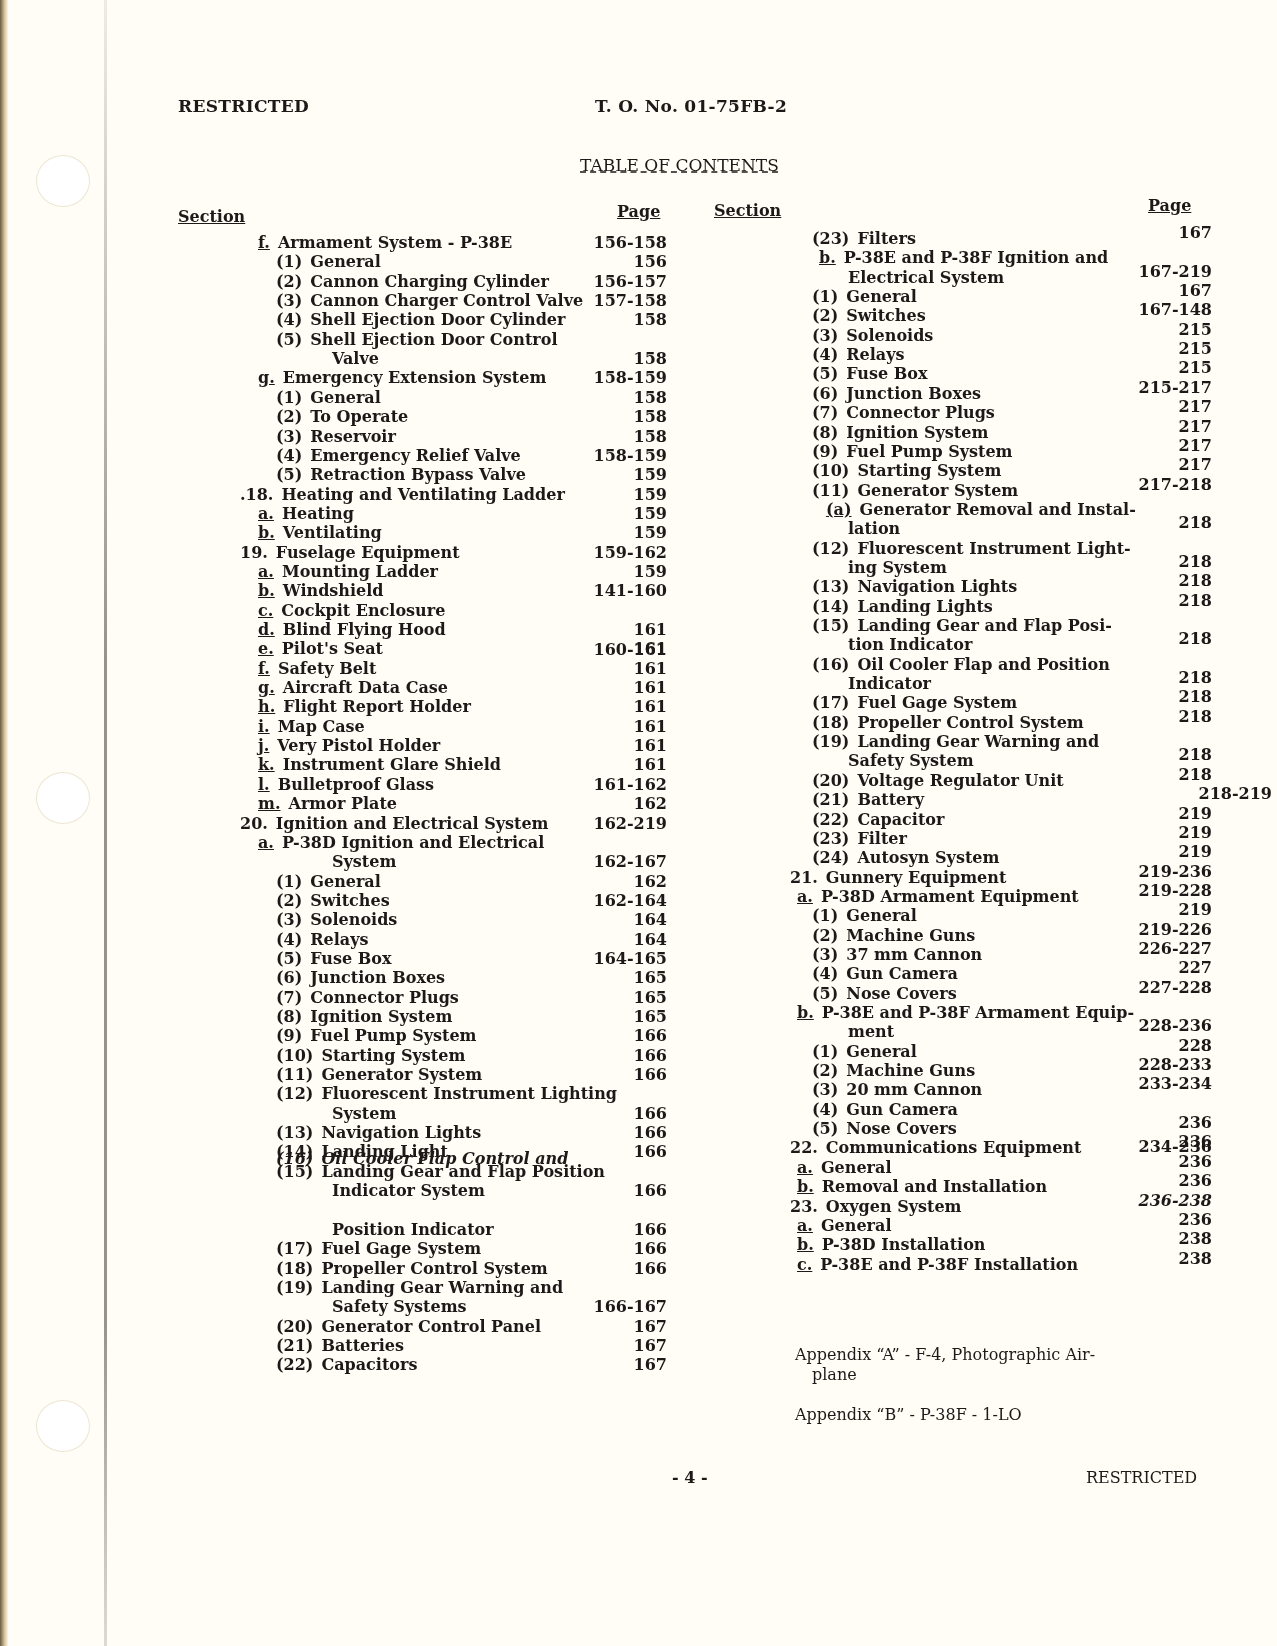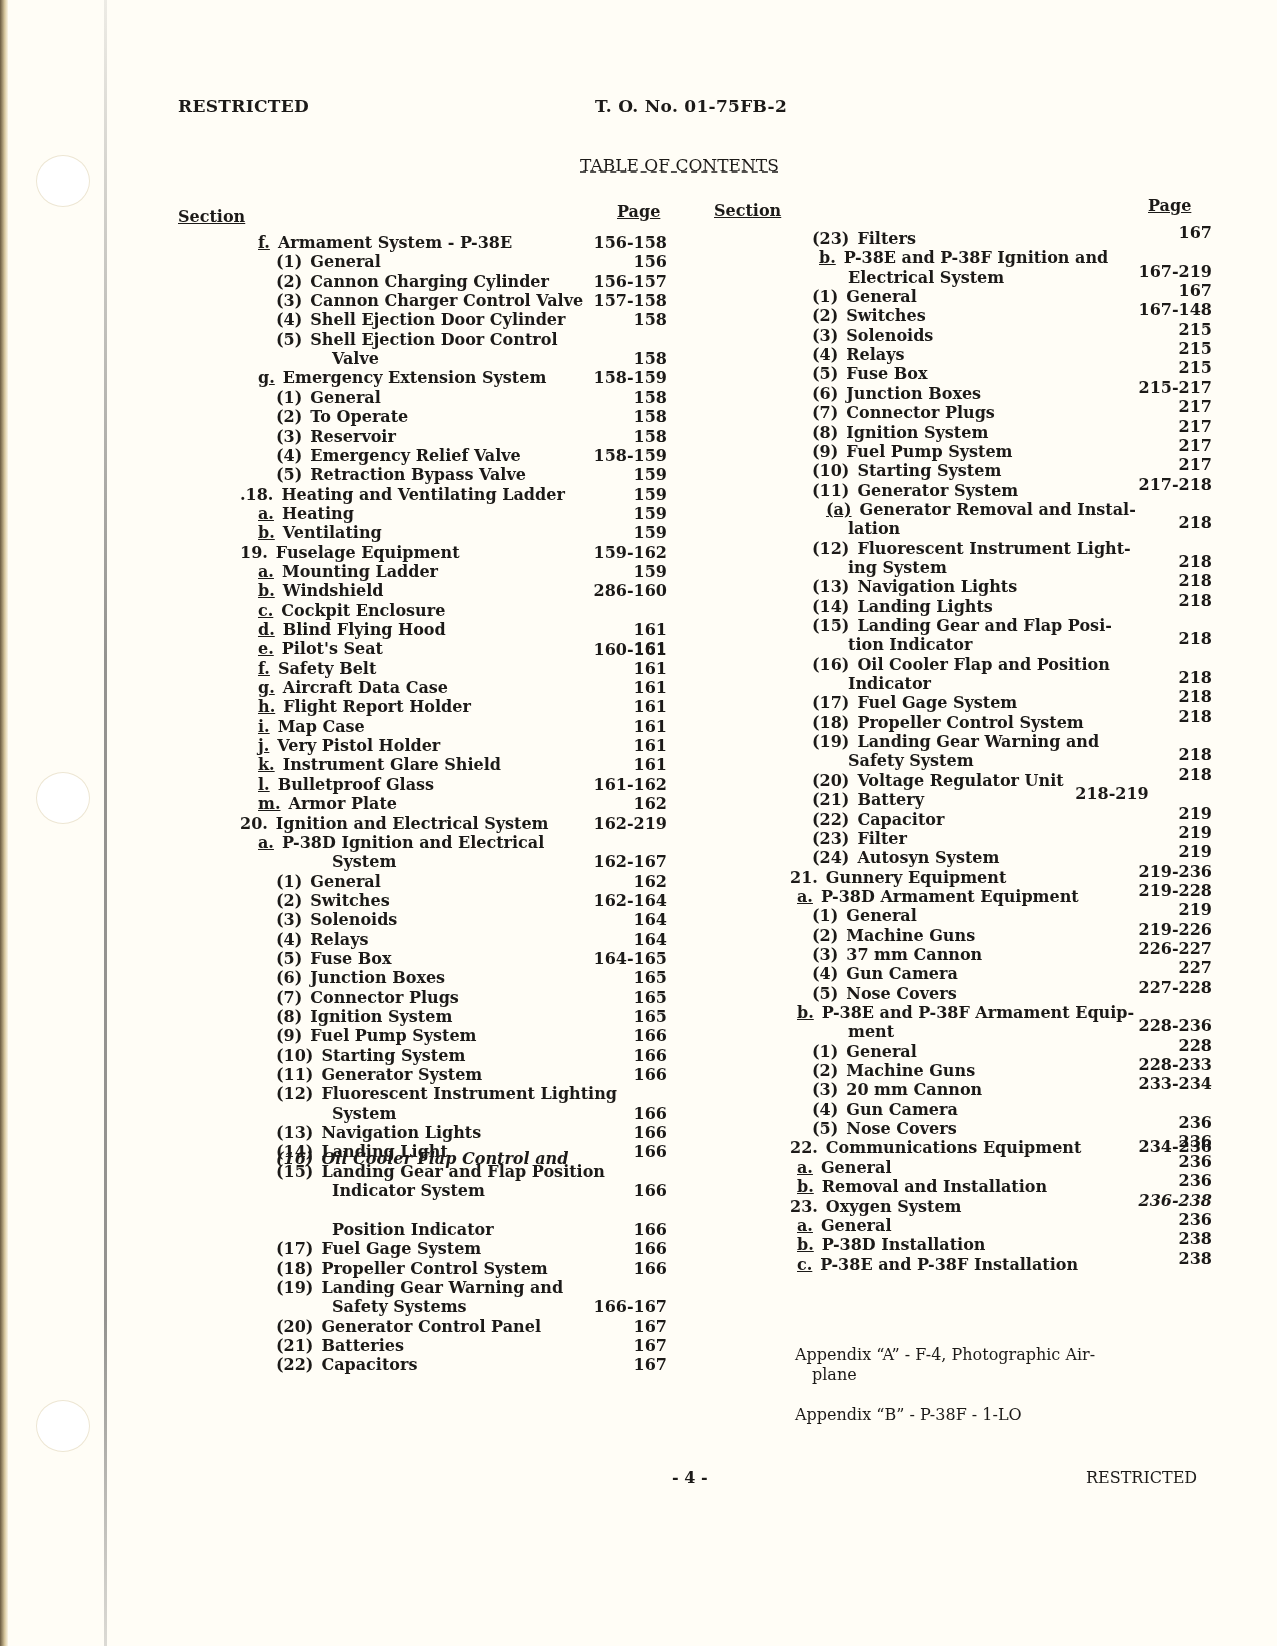--- a/index.html
+++ b/index.html
@@ -86,21 +86,21 @@
     <div class="pg" style="left: 577px; top: 484.55px;">159</div>
     <div class="line" style="left: 258px; top: 503.9px;"><span class="u" style="margin-right: 8px;">a.</span><span>Heating</span></div>
     <div class="pg" style="left: 577px; top: 503.9px;">159</div>
     <div class="line" style="left: 258px; top: 523.25px;"><span class="u" style="margin-right: 8px;">b.</span><span>Ventilating</span></div>
     <div class="pg" style="left: 577px; top: 523.25px;">159</div>
     <div class="line" style="left: 240px; top: 542.6px;"><span style="margin-right: 8px;">19.</span><span>Fuselage Equipment</span></div>
     <div class="pg" style="left: 577px; top: 542.6px;">159-162</div>
     <div class="line" style="left: 258px; top: 561.95px;"><span class="u" style="margin-right: 8px;">a.</span><span>Mounting Ladder</span></div>
     <div class="pg" style="left: 577px; top: 561.95px;">159</div>
     <div class="line" style="left: 258px; top: 581.3px;"><span class="u" style="margin-right: 8px;">b.</span><span>Windshield</span></div>
-    <div class="pg" style="left: 577px; top: 581.3px;">286-160</div>
+    <div class="pg" style="left: 577px; top: 581.3px;">141-160</div>
     <div class="line" style="left: 258px; top: 600.65px;"><span class="u" style="margin-right: 8px;">c.</span><span>Cockpit Enclosure</span></div>
     <div class="pg" style="left: 577px; top: 600.65px; margin-top: 39px;">160-161</div>
     <div class="line" style="left: 258px; top: 620px;"><span class="u" style="margin-right: 8px;">d.</span><span>Blind Flying Hood</span></div>
     <div class="pg" style="left: 577px; top: 620px;">161</div>
     <div class="line" style="left: 258px; top: 639.35px;"><span class="u" style="margin-right: 8px;">e.</span><span>Pilot's Seat</span></div>
     <div class="pg" style="left: 577px; top: 639.35px;">161</div>
     <div class="line" style="left: 258px; top: 658.7px;"><span class="u" style="margin-right: 8px;">f.</span><span>Safety Belt</span></div>
     <div class="pg" style="left: 577px; top: 658.7px;">161</div>
     <div class="line" style="left: 258px; top: 678.05px;"><span class="u" style="margin-right: 8px;">g.</span><span>Aircraft Data Case</span></div>
     <div class="pg" style="left: 577px; top: 678.05px;">161</div>
@@ -217,21 +217,21 @@
     <div class="line" style="left: 812px; top: 693.4px;"><span style="margin-right: 8px;">(17)</span><span>Fuel Gage System</span></div>
     <div class="pg" style="left: 1122px; top: 687.4px;">218</div>
     <div class="line" style="left: 812px; top: 712.75px;"><span style="margin-right: 8px;">(18)</span><span>Propeller Control System</span></div>
     <div class="pg" style="left: 1122px; top: 706.75px;">218</div>
     <div class="line" style="left: 812px; top: 732.1px;"><span style="margin-right: 8px;">(19)</span><span>Landing Gear Warning and</span></div>
     <div class="line" style="left: 848px; top: 751.45px;"><span>Safety System</span></div>
     <div class="pg" style="left: 1122px; top: 745.45px;">218</div>
     <div class="line" style="left: 812px; top: 770.8px;"><span style="margin-right: 8px;">(20)</span><span>Voltage Regulator Unit</span></div>
     <div class="pg" style="left: 1122px; top: 764.8px;">218</div>
     <div class="line" style="left: 812px; top: 790.15px;"><span style="margin-right: 8px;">(21)</span><span>Battery</span></div>
-    <div class="pg" style="left: 1067px; top: 784.15px; text-align: center;">218-219</div>
+    <div class="pg" style="left: 1182px; top: 784.15px;">218-219</div>
     <div class="line" style="left: 812px; top: 809.5px;"><span style="margin-right: 8px;">(22)</span><span>Capacitor</span></div>
     <div class="pg" style="left: 1122px; top: 803.5px;">219</div>
     <div class="line" style="left: 812px; top: 828.85px;"><span style="margin-right: 8px;">(23)</span><span>Filter</span></div>
     <div class="pg" style="left: 1122px; top: 822.85px;">219</div>
     <div class="line" style="left: 812px; top: 848.2px;"><span style="margin-right: 8px;">(24)</span><span>Autosyn System</span></div>
     <div class="pg" style="left: 1122px; top: 842.2px;">219</div>
     <div class="line" style="left: 790px; top: 867.55px;"><span style="margin-right: 8px;">21.</span><span>Gunnery Equipment</span></div>
     <div class="pg" style="left: 1122px; top: 861.55px;">219-236</div>
     <div class="line" style="left: 797px; top: 886.9px;"><span class="u" style="margin-right: 8px;">a.</span><span>P-38D Armament Equipment</span></div>
     <div class="pg" style="left: 1122px; top: 880.9px;">219-228</div>

